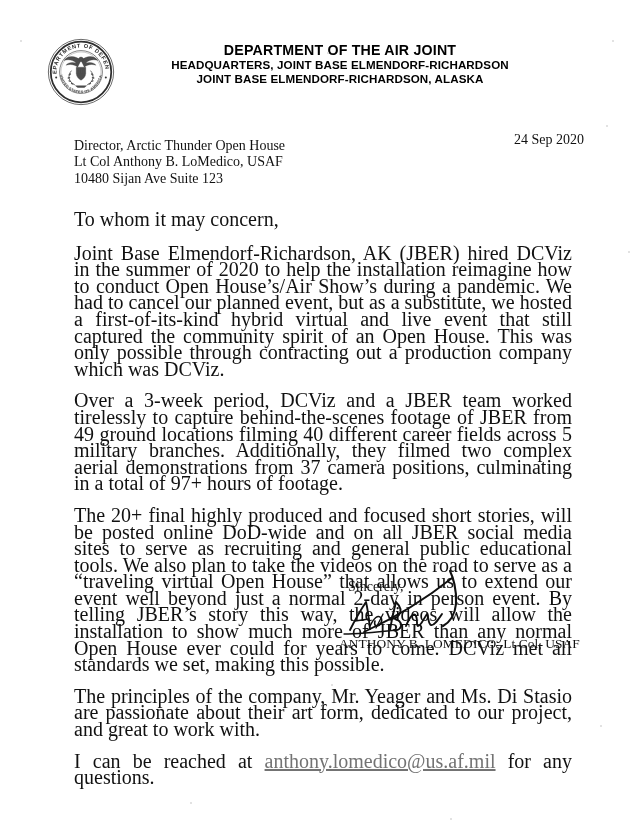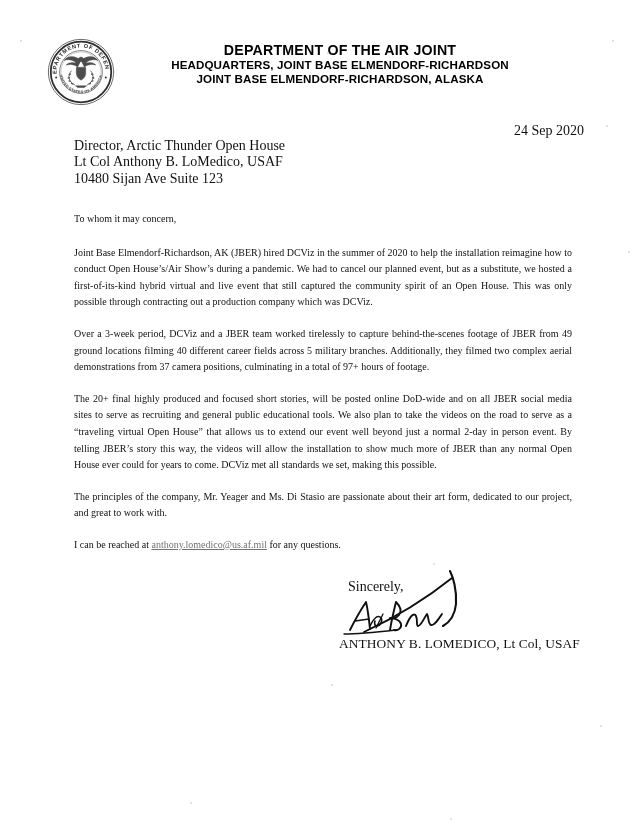--- a/index.html
+++ b/index.html
@@ -54,21 +54,21 @@
   .lh-line2, .lh-line3 {
     font-size: 11.6px;
     letter-spacing: 0.1px;
     line-height: 14px;
   }
 
   
   .date-line {
     position: absolute;
     right: 56px;
-    top: 122px;
+    top: 131px;
     font-size: 14px;
     line-height: 17px;
     white-space: nowrap;
     font-family: Liberation Serif, serif;
   }
 
   
   .address-block {
     position: absolute;
     left: 74px;
@@ -77,21 +77,21 @@
     line-height: 16.4px;
   }
   .address-block div { white-space: nowrap; }
 
   
   .body-area {
     position: absolute;
     left: 74px;
     top: 211px;
     width: 508px;
-    font-size: 10px;
+    font-size: 20px;
     line-height: 16.6px;
     text-align: left;
   }
   .salutation { margin: 0 0 17px 0; }
   .para {
     margin: 0 10px 15px 0;
     text-align: justify;
     text-justify: inter-word;
     hyphens: none;
   }

